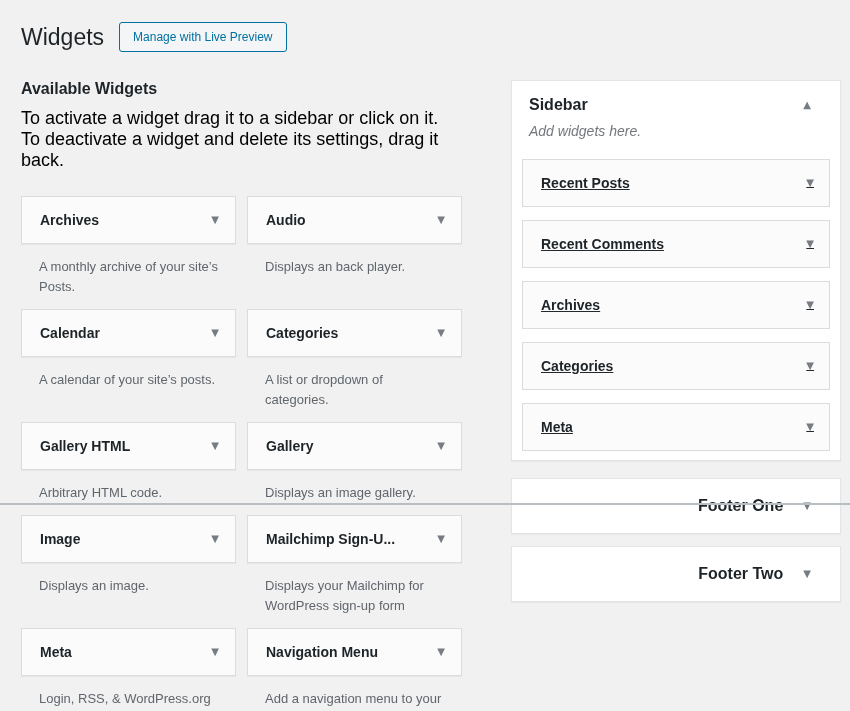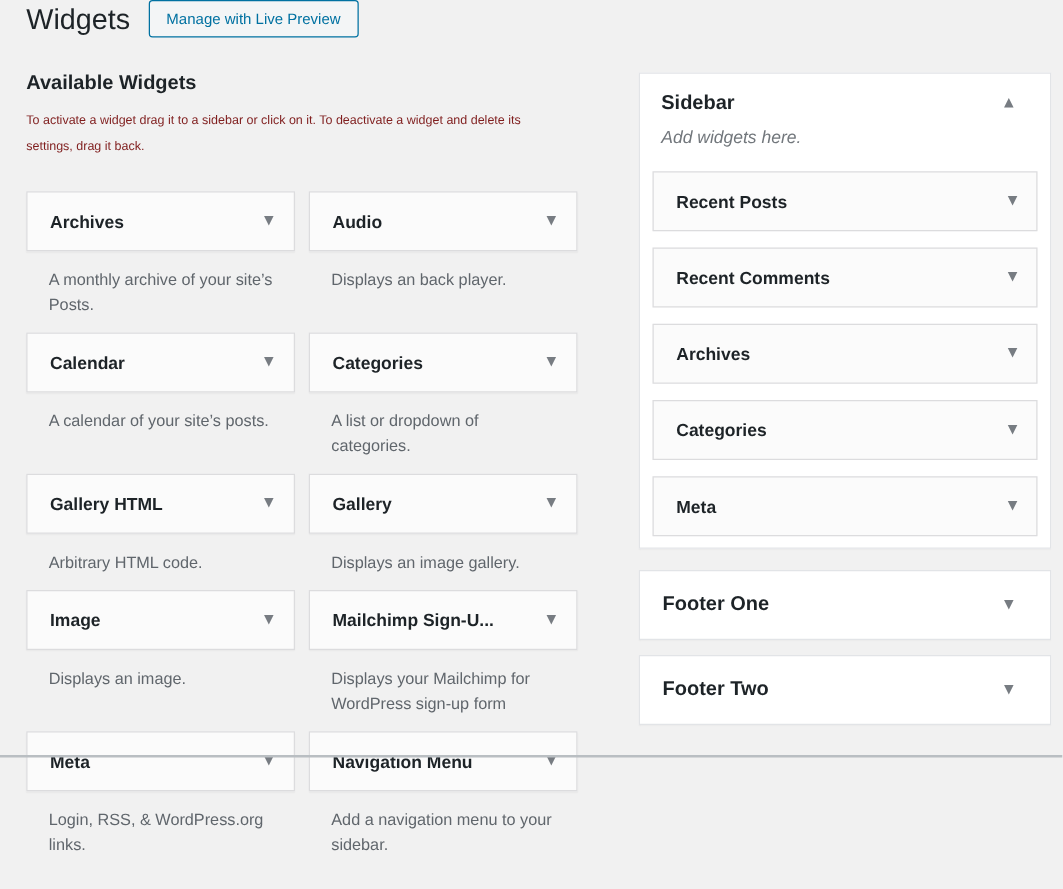--- a/index.html
+++ b/index.html
@@ -3,21 +3,21 @@
 <meta charset="utf-8">
 <style>
   * { margin: 0; padding: 0; box-sizing: border-box; }
   html, body {
     width: 850px; height: 711px;
     overflow: hidden;
     background: #f1f1f1;
     font-family: "Liberation Sans", sans-serif;
     color: #23282d;
   }
-  .page { position: relative; width: 850px; height: 606px; padding: 0 0 0 21px; }
+  .page { position: relative; width: 850px; height: 505px; padding: 22px 0 0 21px; }
 
   
   .page-header { display: flex; align-items: center; margin-bottom: 28px; }
   .page-title { font-size: 23px; font-weight: 400; line-height: 30px; color: #1d2327; }
   .manage-btn {
     margin-left: 15px;
     background: #f3f5f6;
     border: 1px solid #0071a1;
     border-radius: 3px;
     color: #0071a1;
@@ -29,21 +29,21 @@
     cursor: pointer;
   }
 
   
   .columns { display: flex; align-items: flex-start; }
   .left-col { width: 441px; }
   .right-col { width: 330px; margin-left: 49px; }
 
   
   .avail-heading { font-size: 16px; font-weight: 700; color: #1d2327; margin-bottom: 10px; }
-  .avail-intro { font-size: 10px; line-height: 21px; color: #7f1d1d; width: 434px; margin-bottom: 25px; }
+  .avail-intro { font-size: 18px; line-height: 21px; color: #000000; width: 434px; margin-bottom: 25px; }
 
   .widgets-grid {
     display: grid;
     grid-template-columns: 215px 215px;
     column-gap: 11px;
   }
   .widget-cell { display: flex; flex-direction: column; }
   .widget-box {
     height: 48px;
     background: #fbfbfb;
@@ -91,29 +91,31 @@
   .sidebar-item {
     height: 48px;
     background: #fbfbfb;
     border: 1px solid #dcdcde;
     display: flex;
     align-items: center;
     justify-content: space-between;
     padding: 0 15px 0 18px;
     margin-bottom: 13px;
     cursor: pointer;
+    text-decoration: underline;
   }
   .sidebar-item:last-child { margin-bottom: 0; }
   .sidebar-item .ititle { font-size: 14px; font-weight: 600; color: #1d2327; }
 
   .footer-panel { margin-top: 17px; }
   .footer-panel .panel-head {
     padding: 0 29px 0 18px;
     height: 54px;
     align-items: center;
+    justify-content: flex-end;
   }
   .footer-panel + .footer-panel { margin-top: 12px; }
 
   
   .bottom-line {
     position: absolute;
     left: 0; right: 0; bottom: 0;
     height: 2px;
     background: #b9bec2;
   }

